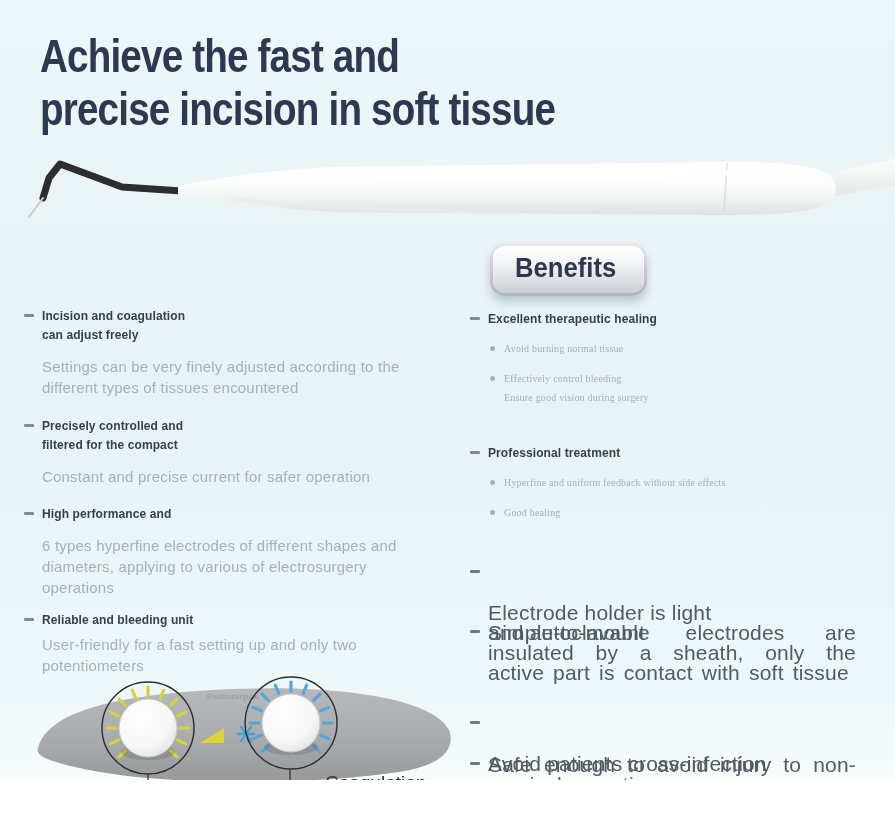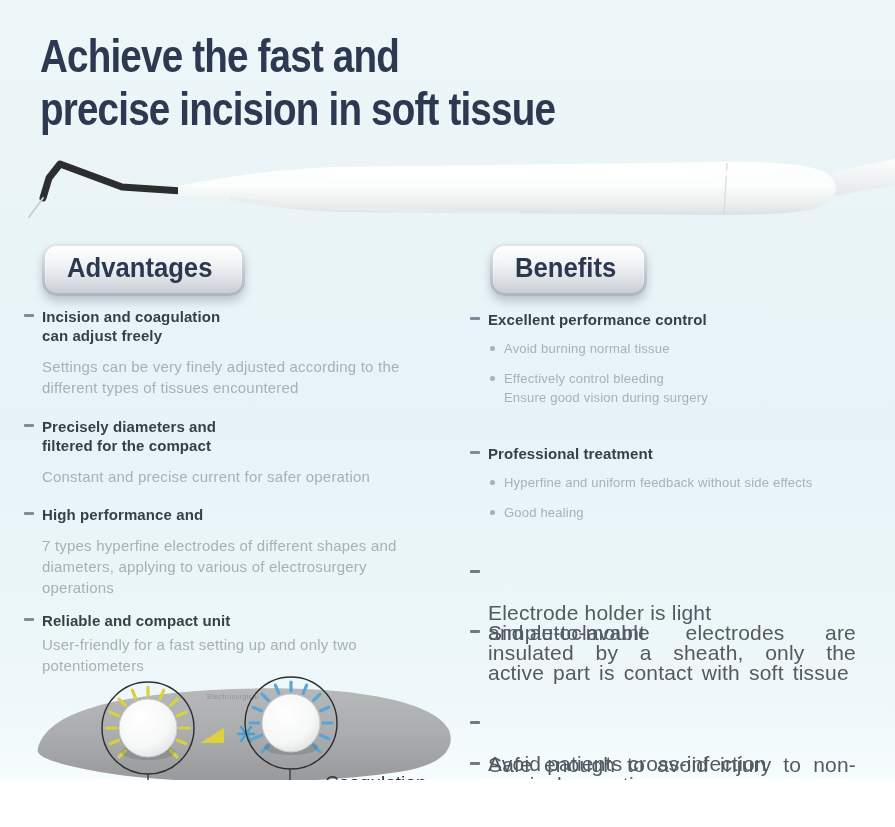--- a/index.html
+++ b/index.html
@@ -30,25 +30,25 @@
   .badge-label{
     font-size:27px;font-weight:bold;color:#2c3850;letter-spacing:0;
     display:inline-block;transform:scaleX(0.95);transform-origin:left center;white-space:nowrap;
   }
   
   .abs{position:absolute;}
   .item{position:absolute;padding-left:18px;}
   .dashmark{
     position:absolute;left:0;width:10px;height:2.5px;border-radius:1px;background:#7d8c99;top:7px;
   }
-  .hline{font-size:15px;font-weight:bold;color:#383f47;line-height:19px;letter-spacing:.1px;}
+  .hline{font-size:12px;font-weight:bold;color:#383f47;line-height:19px;letter-spacing:.1px;}
   .desc{font-size:15px;color:#a7b0b8;line-height:21px;margin-top:11px;letter-spacing:.2px;}
   .tightdesc{margin-top:4px;}
   .bullets{margin-top:10px;}
-  .bullet{position:relative;padding-left:16px;font-size:13px;color:#a7b0b8;line-height:19px;margin-bottom:11px;white-space:pre-line;letter-spacing:.2px;}
+  .bullet{position:relative;padding-left:16px;font-size:10px;color:#a7b0b8;line-height:19px;margin-bottom:11px;white-space:pre-line;letter-spacing:.2px;font-family:Liberation Serif, serif;}
   .dot{position:absolute;left:2px;top:7px;width:5px;height:5px;border-radius:50%;background:#a7b0b8;}
   .ben-dash{
     position:absolute;padding-left:18px;width:368px;
     font-size:21px;color:#525a62;line-height:20px;white-space:pre-line;letter-spacing:.2px;
   }
   .ben-dash .dashmark{background:#6f7a85;}
   .just{text-align:justify;text-align-last:left;word-spacing:3px;white-space:normal;}
   
   .device-wrap{position:absolute;left:28px;top:672px;width:430px;height:132px;}
   .panel-label{font-size:7px;fill:#84888c;opacity:.75;letter-spacing:.4px;}
@@ -84,61 +84,56 @@
       <path d="M182,51 L122,47 L60,24 L49,38 L43,58" fill="none" stroke="#2b2d2e" stroke-width="7" stroke-linejoin="round" stroke-linecap="round"></path>
       <path d="M43,58 L29,77" fill="none" stroke="#c9ced1" stroke-width="2" stroke-linecap="round"></path>
 
       <path d="M178,46 C240,34 285,29 335,27 L715,22 C765,21 805,24 822,31 C833,36 836,43 836,49 C836,57 829,65 814,69 C792,74 760,75 715,75 L335,72 C285,70 240,62 178,55 Z" fill="url(#penBody)"></path>
       <path d="M727,23 L724,74" stroke="#d9dcdf" stroke-width="1.5" opacity="0.9"></path>
       <ellipse cx="520" cy="33" rx="255" ry="5.5" fill="#ffffff" opacity="0.75"></ellipse>
       <path d="M230,58 C300,68 420,72 520,72" stroke="#e9eced" stroke-width="3" fill="none" opacity="0.8"></path>
     </svg>
   </div>
 
-  <div class="abs" style="left:42px;top:243px;">
-    <div class="badge-outer"><div class="badge-inner">
-      <span class="badge-label">Advantages</span>
-    </div></div>
-  </div>
 
   <div class="abs" style="left:490px;top:243px;">
     <div class="badge-outer"><div class="badge-inner">
       <span class="badge-label">Benefits</span>
     </div></div>
   </div>
 
   <div class="item" style="left:24px;top:307px;width:400px;">
     <span class="dashmark"></span>
     <div class="hline">Incision and coagulation</div>
     <div class="hline">can adjust freely</div>
     <div class="desc" style="width:392px;">Settings can be very finely adjusted according to the different types of tissues encountered</div>
   </div>
 
   <div class="item" style="left:24px;top:417px;width:400px;">
     <span class="dashmark"></span>
-    <div class="hline">Precisely diameters and</div>
+    <div class="hline">Precisely controlled and</div>
     <div class="hline">filtered for the compact</div>
     <div class="desc">Constant and precise current for safer operation</div>
   </div>
 
   <div class="item" style="left:24px;top:505px;width:400px;">
     <span class="dashmark"></span>
     <div class="hline">High performance and</div>
-    <div class="desc" style="width:400px;">7 types hyperfine electrodes of different shapes and diameters, applying to various of electrosurgery operations</div>
+    <div class="desc" style="width:400px;">6 types hyperfine electrodes of different shapes and diameters, applying to various of electrosurgery operations</div>
   </div>
 
   <div class="item" style="left:24px;top:611px;width:400px;">
     <span class="dashmark"></span>
-    <div class="hline">Reliable and compact unit</div>
+    <div class="hline">Reliable and bleeding unit</div>
     <div class="desc tightdesc">User-friendly for a fast setting up and only two potentiometers</div>
   </div>
 
   <div class="item" style="left:470px;top:310px;width:400px;">
     <span class="dashmark"></span>
-    <div class="hline">Excellent performance control</div>
+    <div class="hline">Excellent therapeutic healing</div>
     <div class="bullets">
       <div class="bullet"><span class="dot"></span><span>Avoid burning normal tissue</span></div>
       <div class="bullet"><span class="dot"></span><span>Effectively control bleeding
 Ensure good vision during surgery</span></div>
     </div>
   </div>
 
   <div class="item" style="left:470px;top:444px;width:400px;">
     <span class="dashmark"></span>
     <div class="hline">Professional treatment</div>

